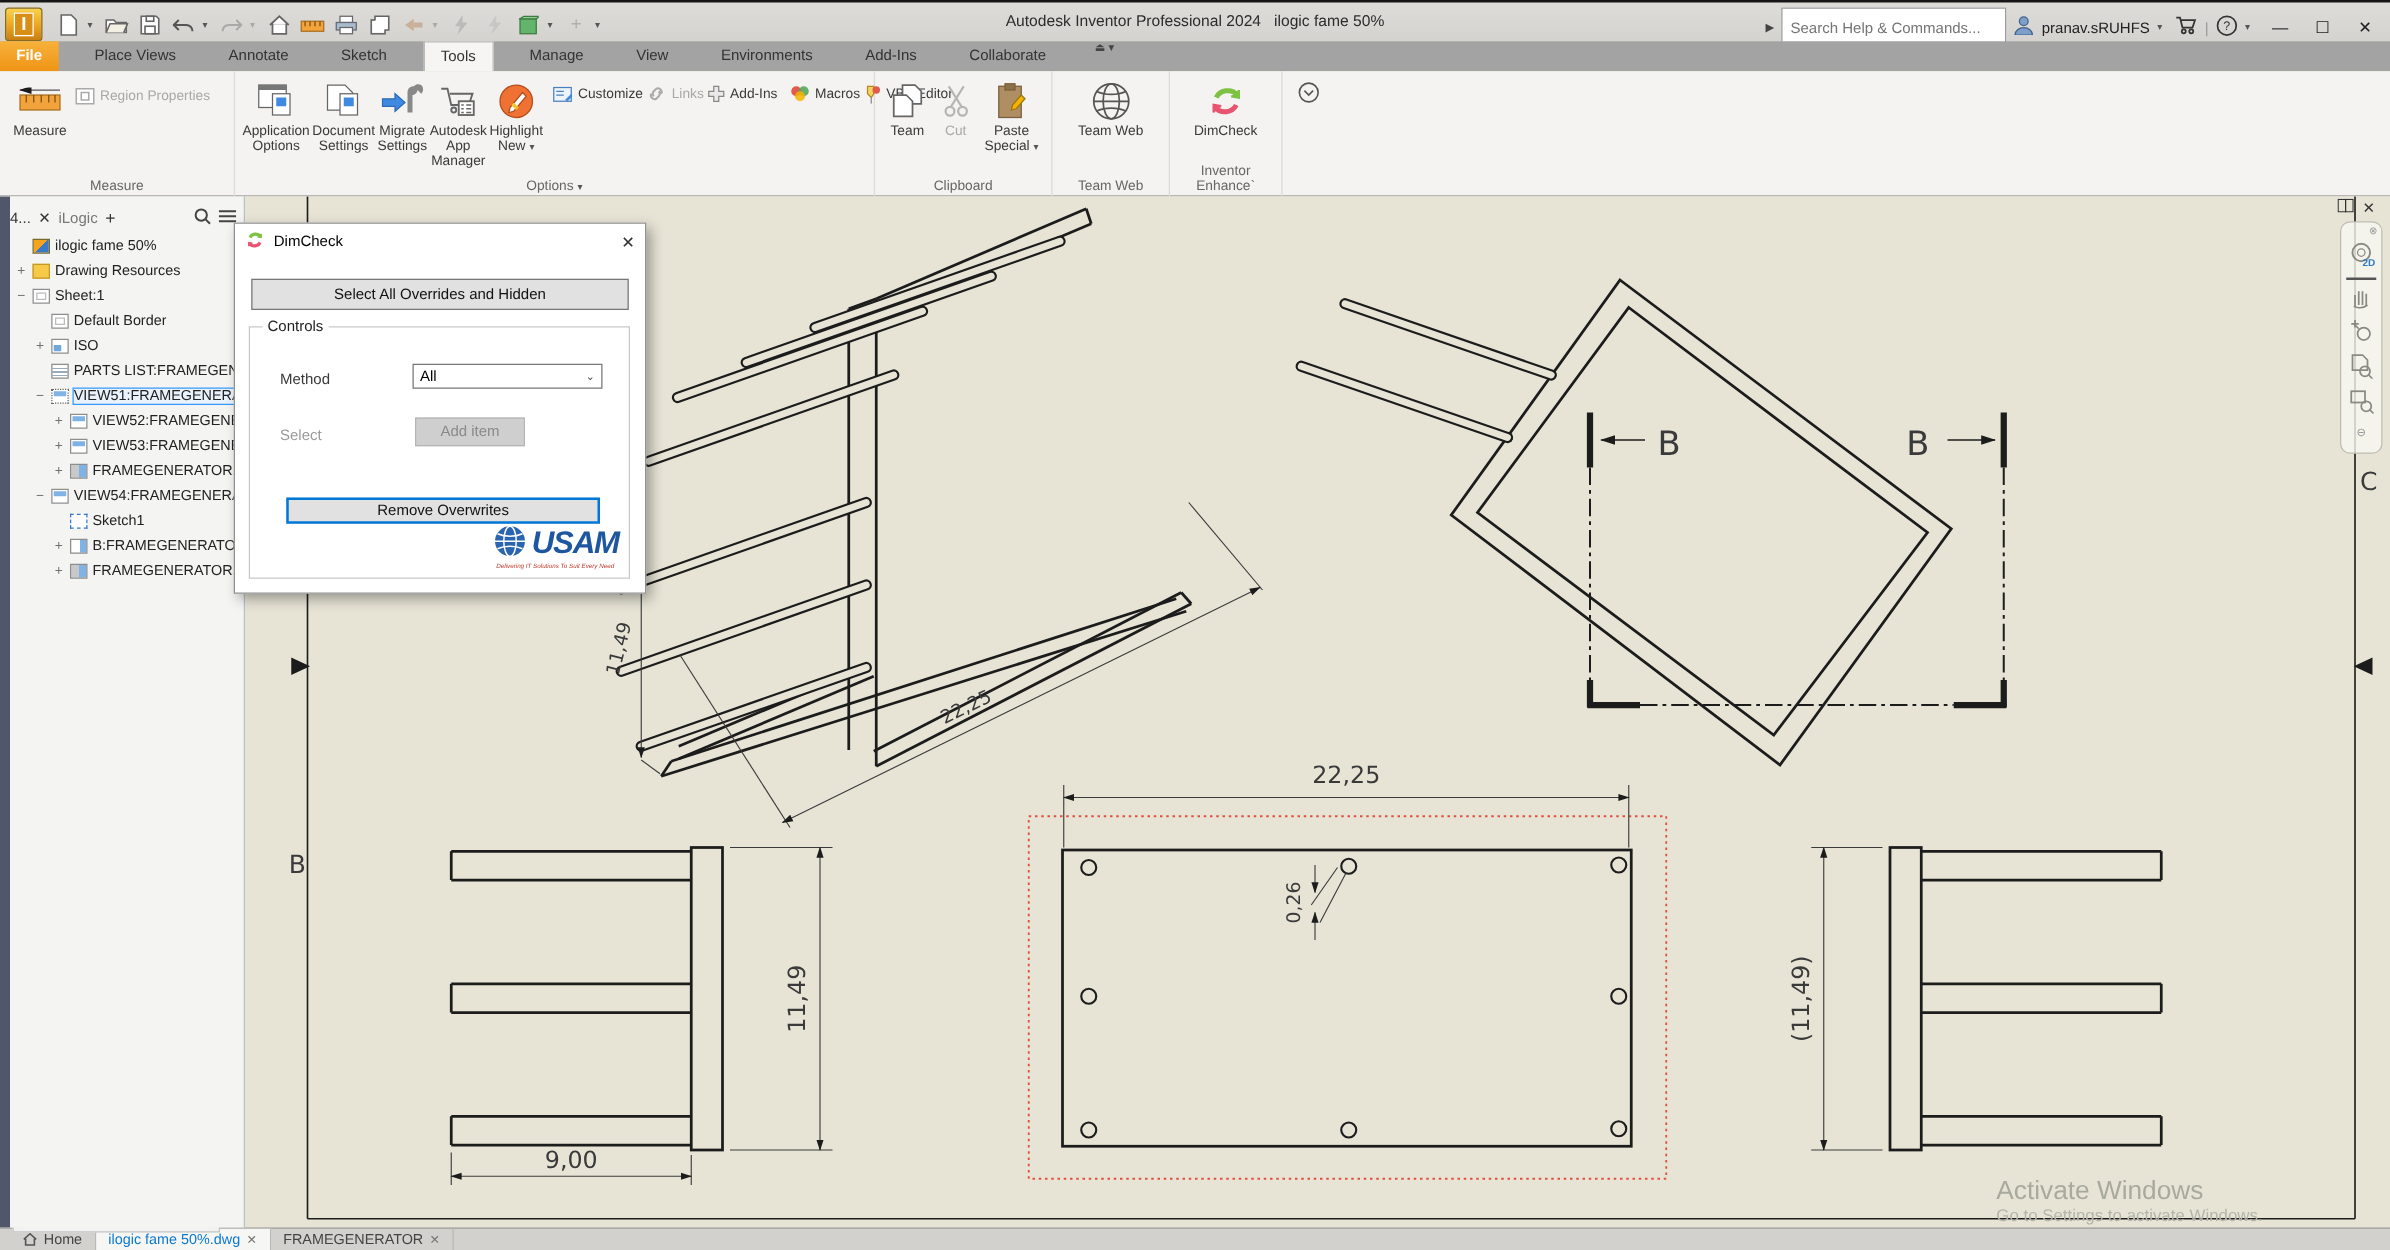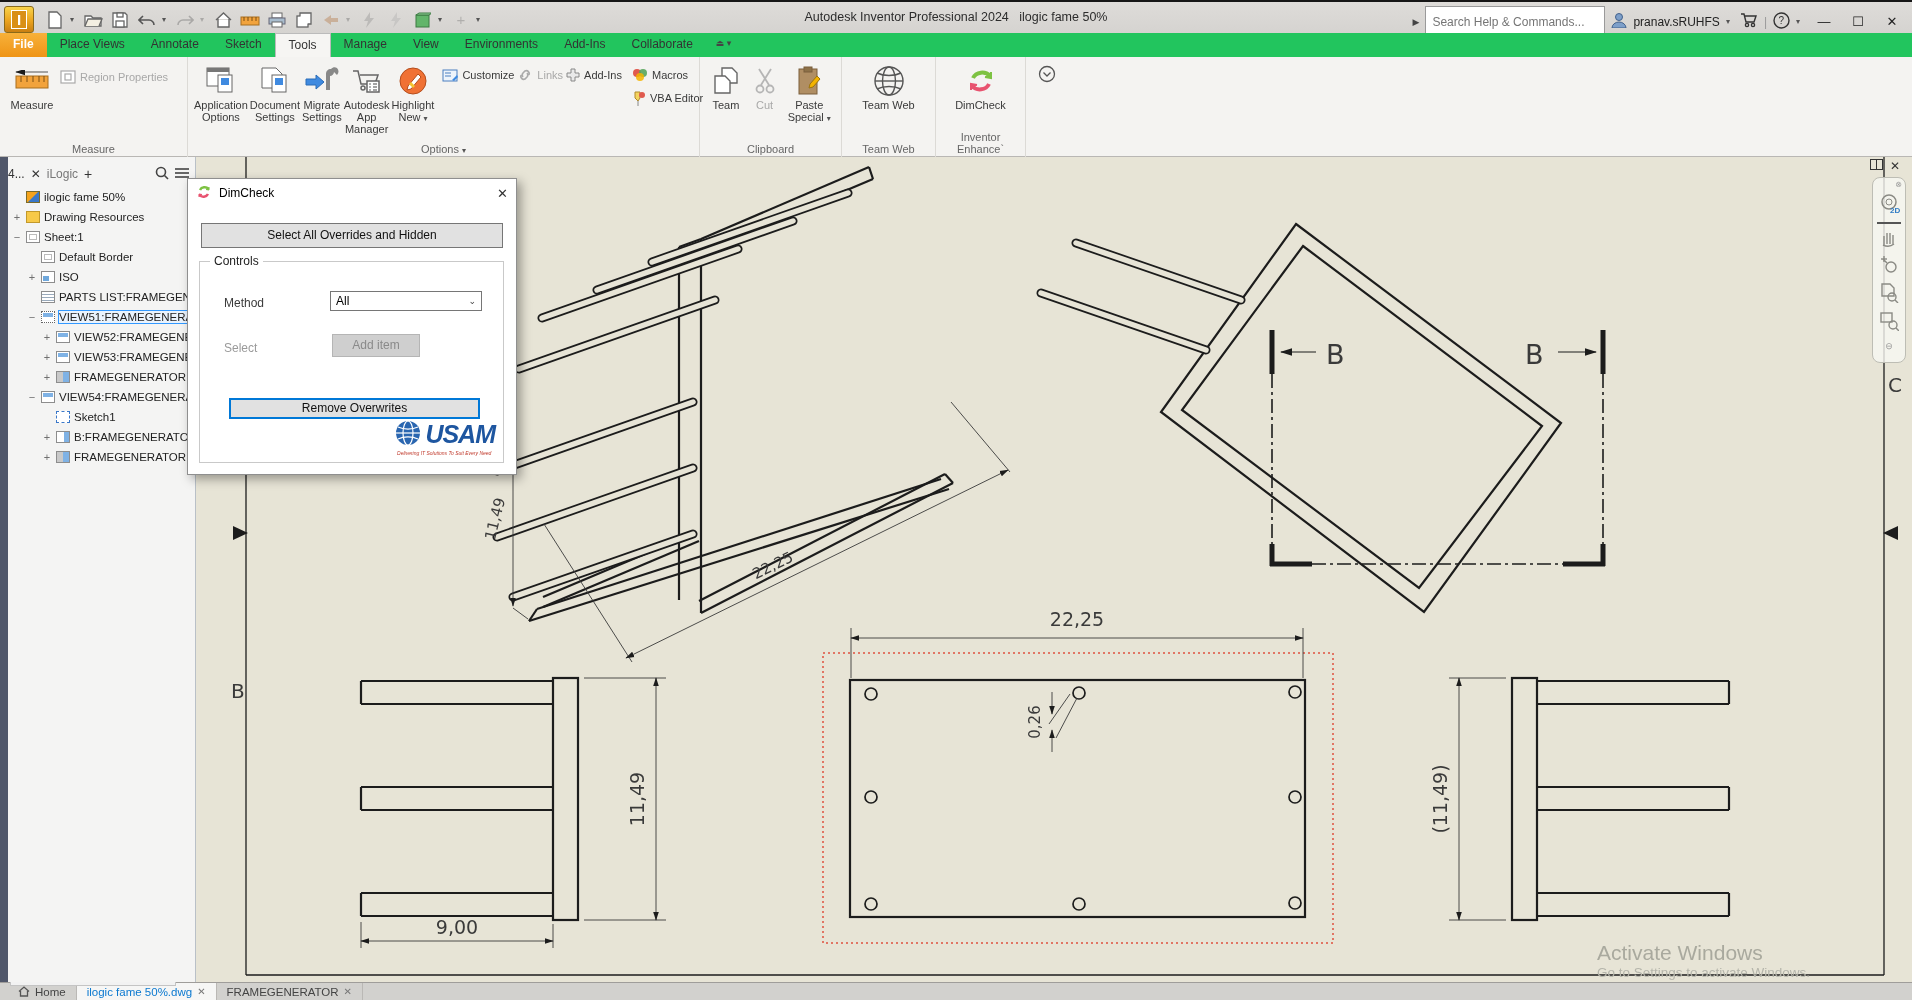--- a/index.html
+++ b/index.html
@@ -18,21 +18,21 @@
   #appbtn { width:30px; height:27px; border-radius:3px;
     background:linear-gradient(#f8d34a,#eba41f 55%,#c97f12); border:1px solid #8a6a1a;
     display:flex; align-items:center; justify-content:center; margin-right:6px; }
   #appbtn span { color:#fff; font-weight:bold; font-size:15px; background:#d98f16; padding:0 5px; border:1px solid #fff; }
   #title-text { position:absolute; left:0; right:0; top:8px; text-align:center; color:#2c2c2c; font-size:12.5px; }
   #tb-right { position:absolute; right:6px; top:4px; display:flex; align-items:center; gap:6px; }
   #search-box { width:180px; height:31px; border:1px solid #9a9a9a; background:#fff; font-size:12px; padding:0 6px; color:#444; }
   .winbtn { width:28px; height:24px; display:flex; align-items:center; justify-content:center; font-size:13px; color:#222; }
 
   
-  #ribbontabs { position:absolute; left:0; top:33px; width:1912px; height:24px; background:#22c55e; z-index:20; display:flex; align-items:center; }
+  #ribbontabs { position:absolute; left:0; top:33px; width:1912px; height:24px; background:#a3a3a3; z-index:20; display:flex; align-items:flex-start;gap:16px; }
   .rtab { padding:4px 13px; font-size:12px; color:#333; height:24px; }
   .rtab.file { background:linear-gradient(#f7b13a,#ef9416); color:#fff; font-weight:bold; }
   .rtab.active { background:#f6f5f3; border:1px solid #bbb; border-bottom:none; }
   #ribbon-min { margin-left:10px; font-size:9px; color:#444; padding-bottom:5px; }
 
   
   #ribbon { position:absolute; left:0; top:57px; width:1912px; height:100px; background:#f4f3f1; border-bottom:1px solid #b9b7b4; z-index:20; display:flex; }
   .rpanel { height:100px; border-right:1px solid #dcdad6; position:relative; flex:none; }
   .plabel { position:absolute; left:0; right:0; bottom:2px; text-align:center; font-size:11px; color:#666; }
   .pbody { display:flex; padding:4px 6px 0 6px; gap:2px; }
@@ -679,21 +679,21 @@
             </svg>
           <span>Links</span>
         </div>
         <div class="rsmall">
           <svg width="14" height="14" fill="#e9e9e9" stroke="#888">
               <path d="M5,1 h4 v4 h4 v4 h-4 v4 h-4 v-4 h-4 v-4 h4 z"></path>
             </svg>
           <span>Add-Ins</span>
         </div>
       </div>
-      <div style="display:flex; flex-direction:column; gap:3px; padding-top:4px; margin-left:8px;">
+      <div style="display:flex; flex-direction:row; gap:3px; padding-top:4px; margin-left:8px;">
         <div class="rsmall">
           <svg width="16" height="14">
               <circle cx="5" cy="5" r="4" fill="#e05a4e"></circle>
               <circle cx="11" cy="5" r="4" fill="#58a55c" opacity=".9"></circle>
               <circle cx="8" cy="9" r="4" fill="#f4b400" opacity=".85"></circle>
             </svg>
           <span>Macros</span>
         </div>
         <div class="rsmall">
           <svg width="14" height="15">

